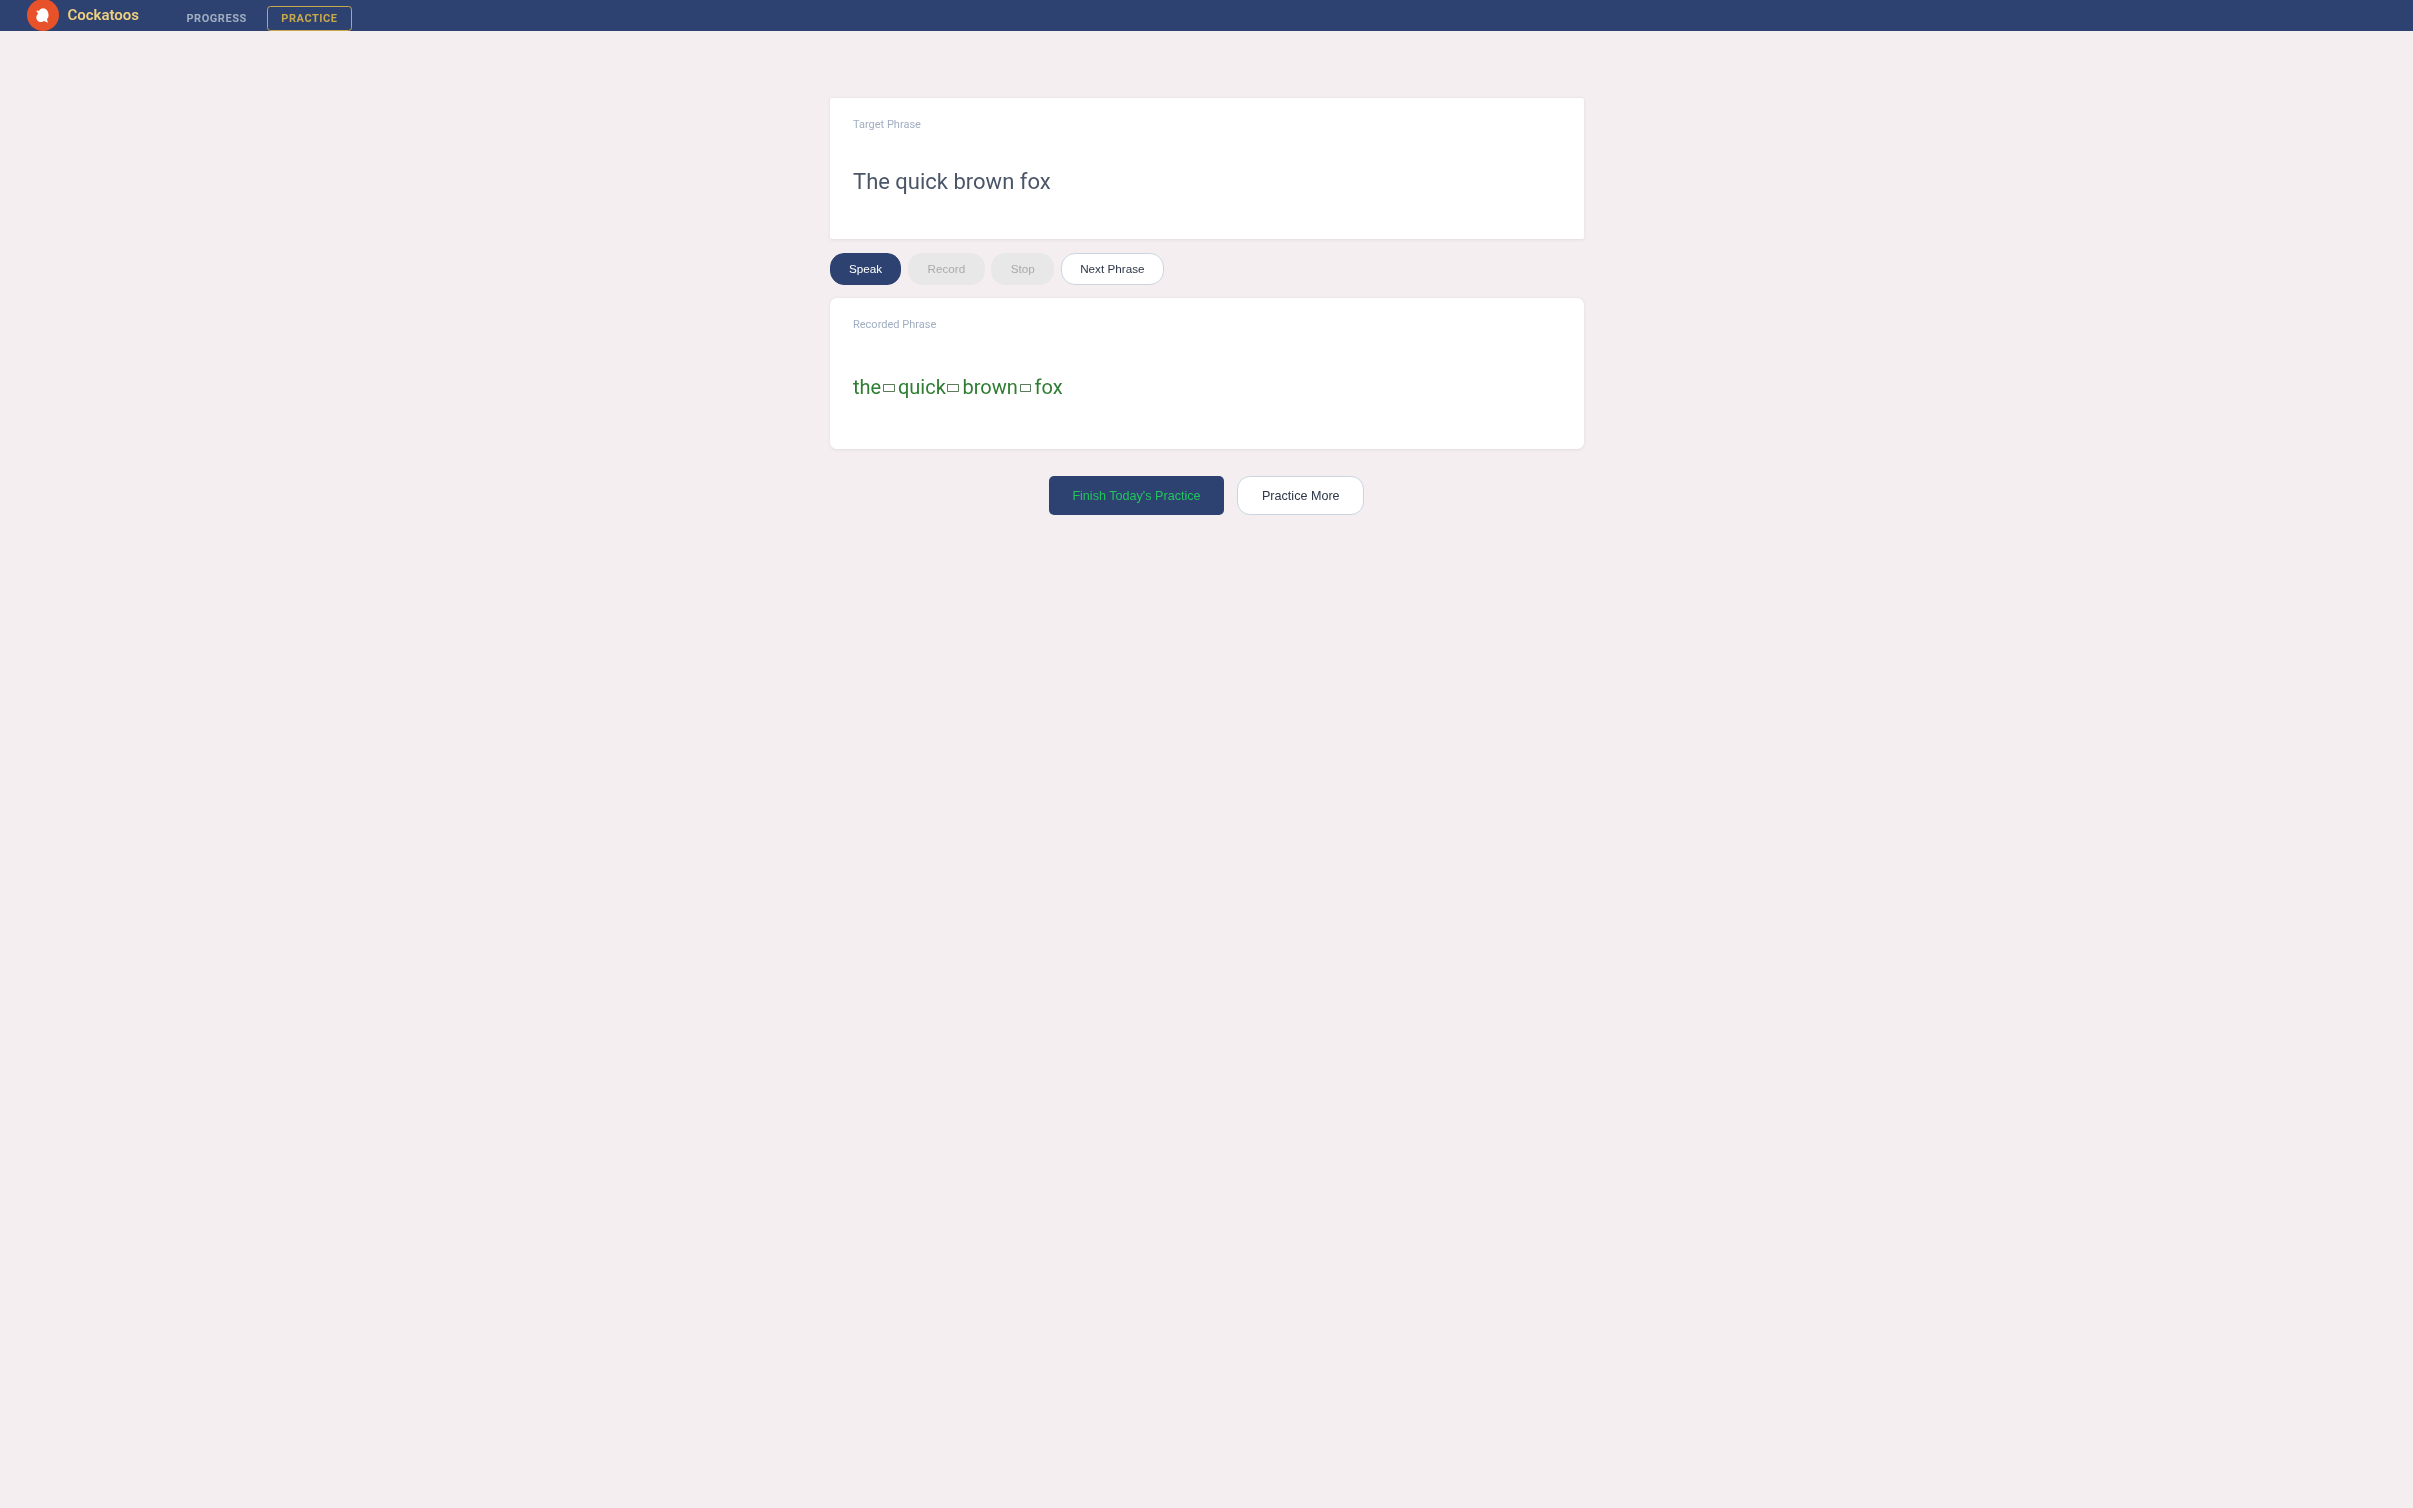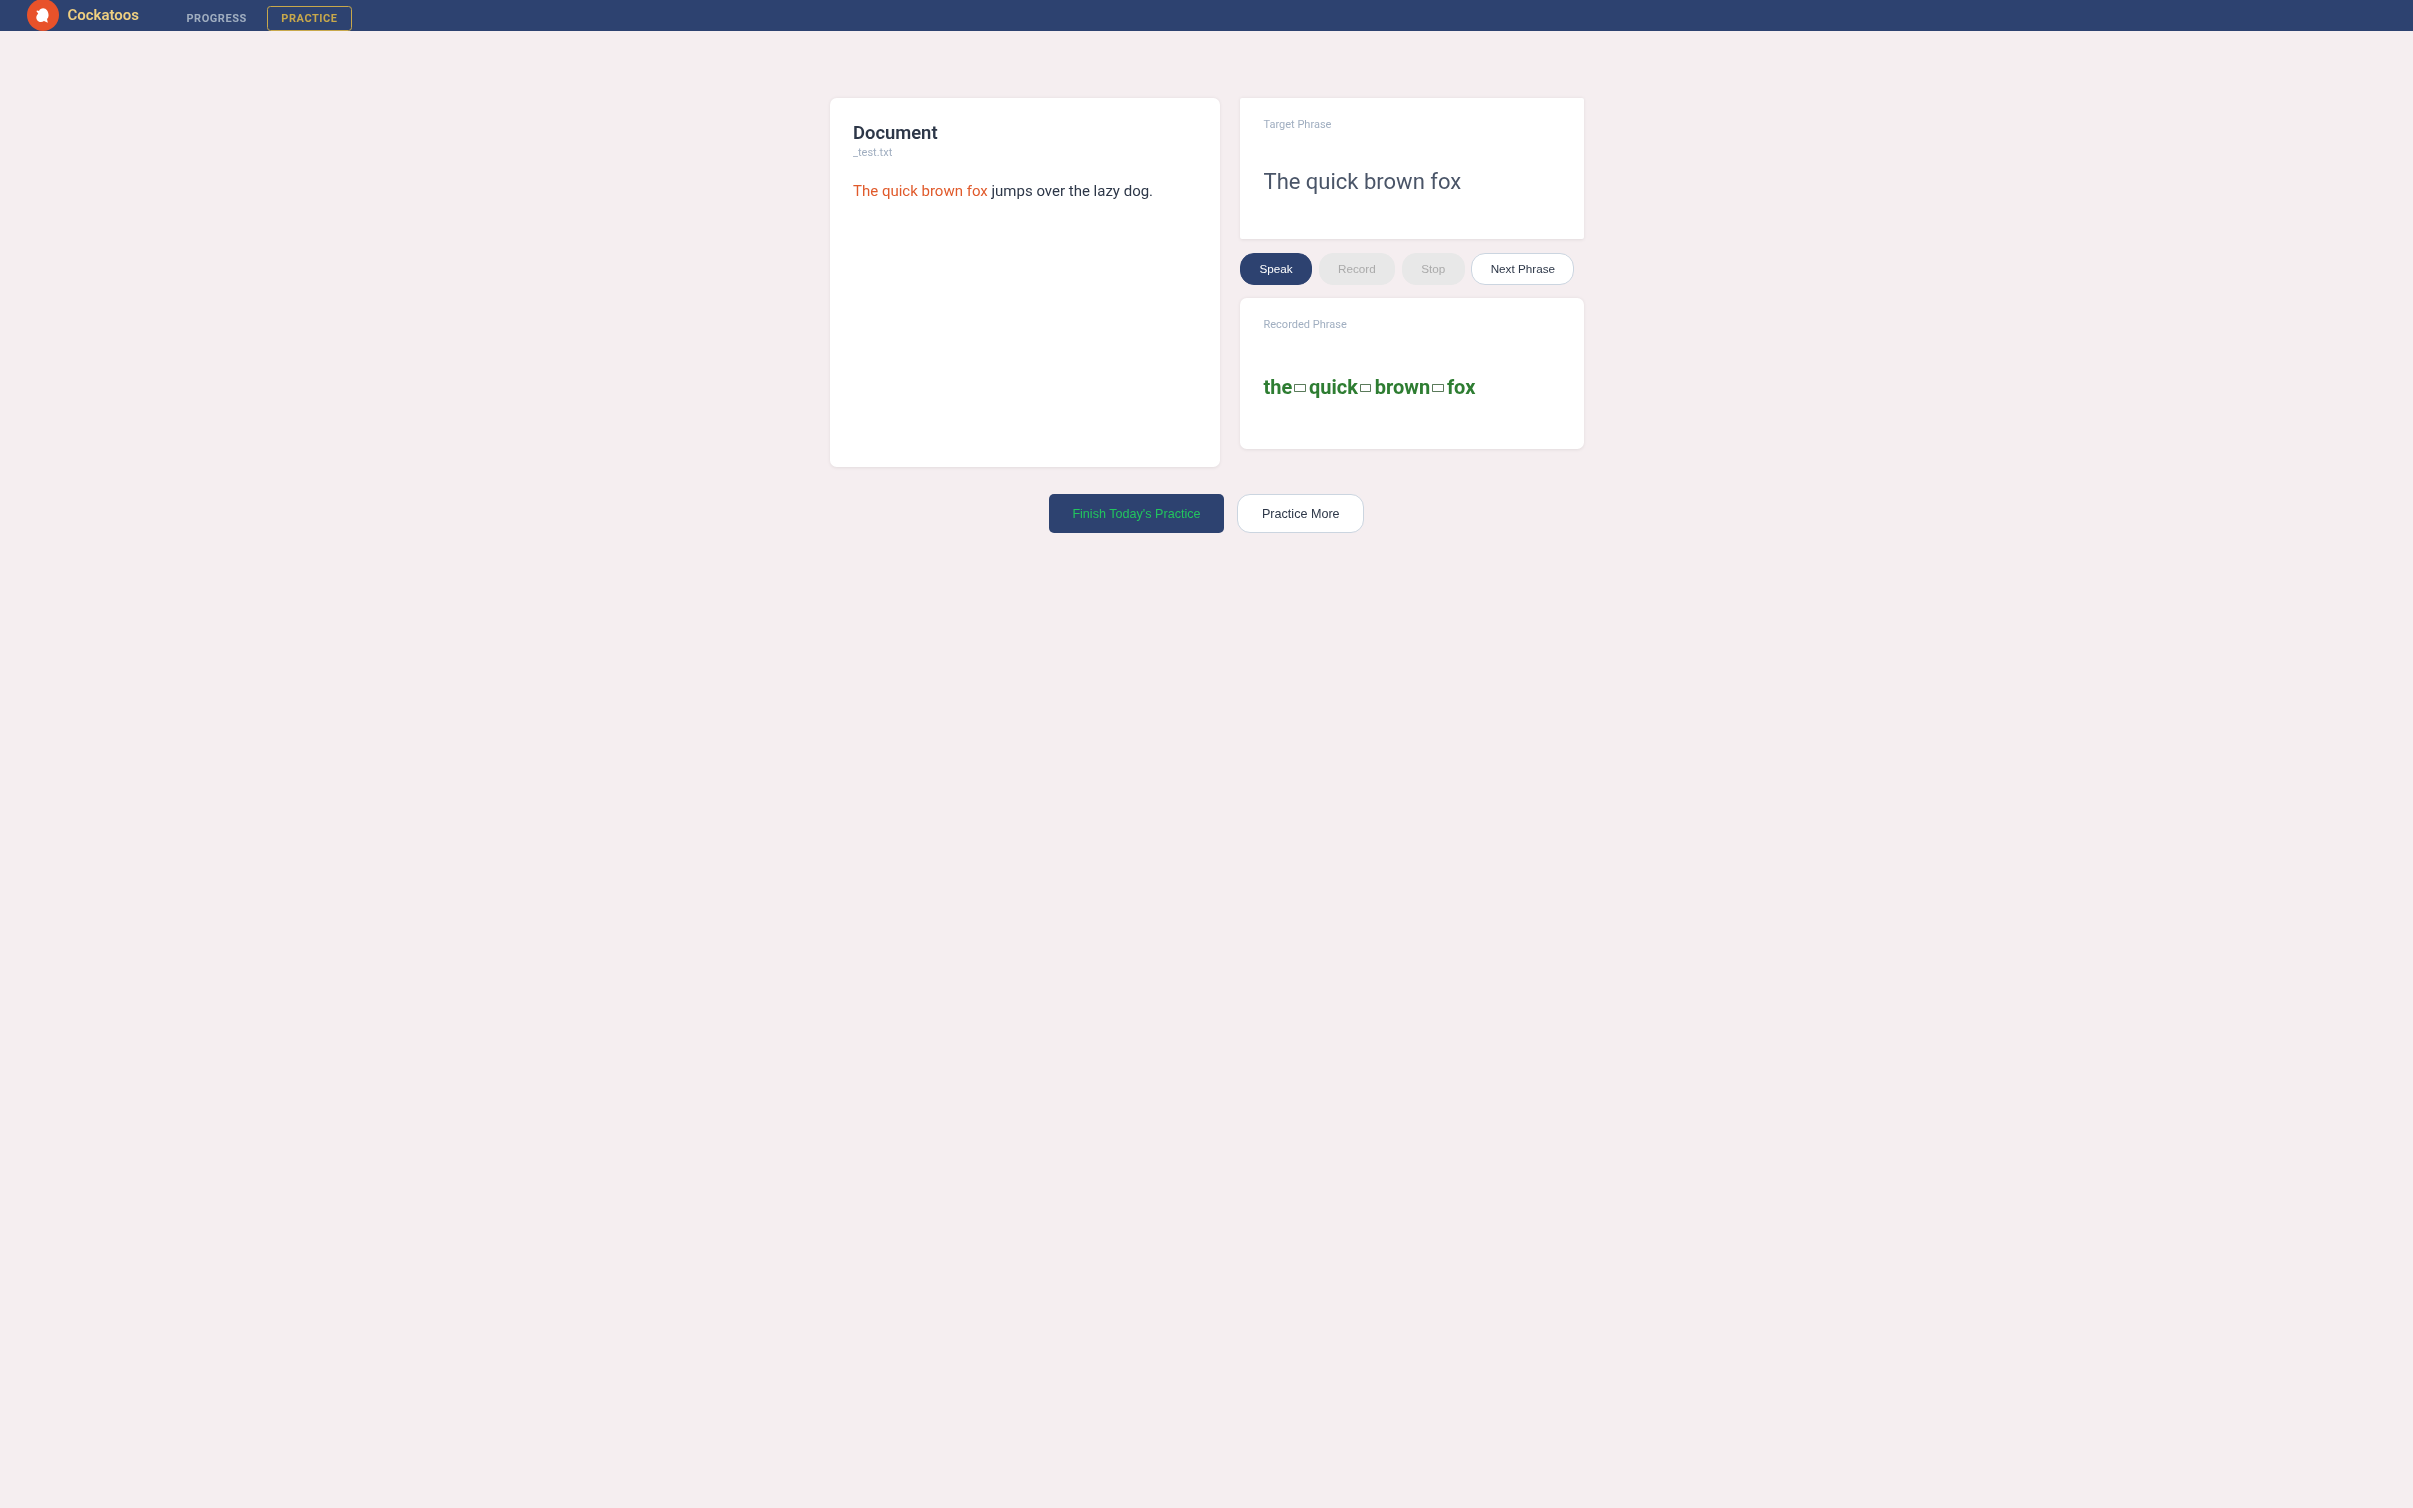--- a/index.html
+++ b/index.html
@@ -216,21 +216,20 @@
       display: flex;
       align-items: center;
       flex-wrap: wrap;
       gap: 1.7px;
       padding-top: 10px;
     }
 
     .word-with-gap {
       display: inline-flex;
       align-items: baseline;
-      font-weight: bold;
     }
 
     .gap-indicator {
       display: inline-block;
       width: 11.7px;
       height: 8.4px;
       border: 1.3px solid #5a7a5a;
       border-radius: 0.8px;
       margin: 0 1.7px;
       vertical-align: middle;
@@ -282,27 +281,20 @@
   </div>
   <div class="navbar-links">
     <a class="nav-link">PROGRESS</a>
     <a class="nav-link active">PRACTICE</a>
   </div>
 </nav>
 
 <div class="main-content">
   <div class="cards-row">
 
-    <div class="document-card">
-      <div class="document-title">Document</div>
-      <div class="document-filename">_test.txt</div>
-      <div class="document-text">
-        <span class="text-highlighted">The quick brown fox</span><span class="text-normal"> jumps over the lazy dog.</span>
-      </div>
-    </div>
 
     <div class="right-column">
 
       <div class="target-phrase-card">
         <div class="card-label">Target Phrase</div>
         <div class="target-phrase-text">The quick brown fox</div>
       </div>
 
       <div class="buttons-row">
         <button class="btn btn-speak">Speak</button>

